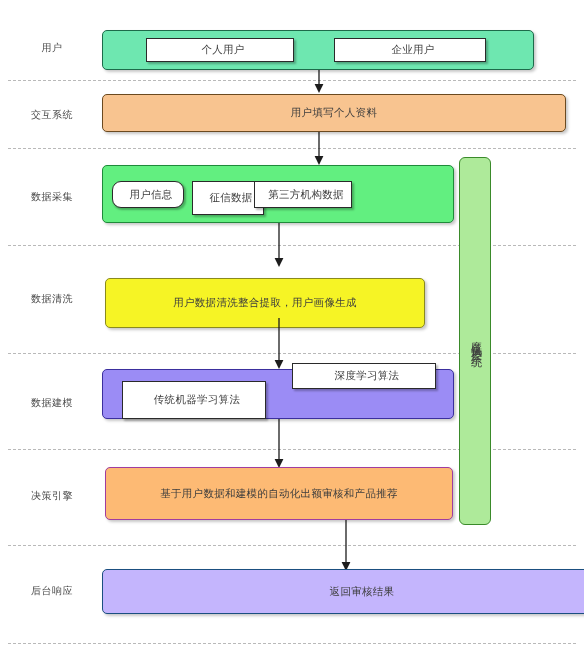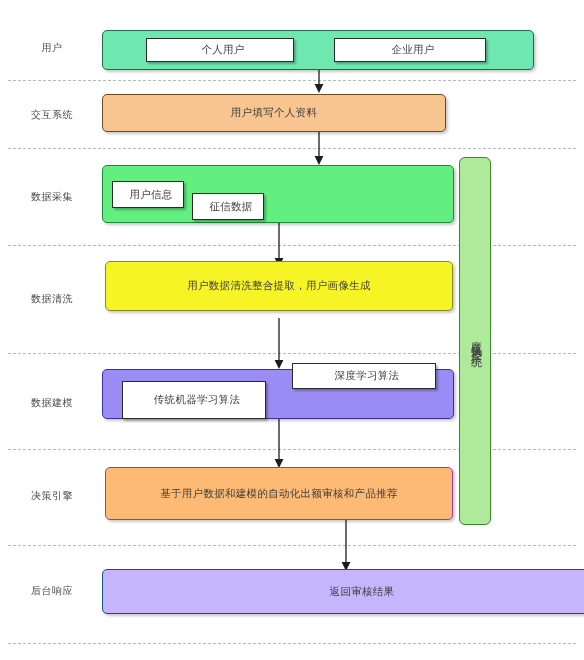--- a/index.html
+++ b/index.html
@@ -128,44 +128,47 @@
   </div>
   <div class="sub-box" style="left:334px; top:38px; width:152px; height:24px;">
     <span class="sub-text">企业用户</span>
   </div>
 
   <svg class="connector" style="left:310px; top:70px; width:18px; height:24px;" viewBox="0 0 18 24">
     <line x1="9" y1="0" x2="9" y2="17"></line>
     <polygon points="9,23 4.6,14 13.4,14"></polygon>
   </svg>
 
-  <div class="stage-box shadowed" style="left:102px; top:94px; width:344px; height:38px; background:#F8C490; border:1.4px solid #6b4a20;">
+  <div class="stage-box shadowed" style="left:102px; top:94px; width:464px; height:38px; background:#F8C490; border:1.4px solid #6b4a20;">
     <span class="stage-text">用户填写个人资料</span>
   </div>
 
   <svg class="connector" style="left:310px; top:132px; width:18px; height:34px;" viewBox="0 0 18 34">
     <line x1="9" y1="0" x2="9" y2="27"></line>
     <polygon points="9,33 4.6,24 13.4,24"></polygon>
   </svg>
 
   <div class="stage-box shadowed" style="left:102px; top:165px; width:352px; height:58px; background:#62EF80; border:1.4px solid #1f8a3a;"></div>
 
-  <div class="sub-box" style="left:112px; top:181px; width:72px; height:27px;">
+  <div class="sub-box" style="left:112px; top:181px; width:72px; height:27px;border-radius:9px;">
     <span class="sub-text">用户信息</span>
   </div>
-  <div class="sub-box" style="left:192px; top:181px; width:72px; height:27px;margin-top:12px;">
+  <div class="sub-box" style="left:192px; top:181px; width:72px; height:34px;">
     <span class="sub-text">征信数据</span>
+  </div>
+  <div class="sub-box" style="left:254px; top:181px; width:98px; height:27px;">
+    <span class="sub-text">第三方机构数据</span>
   </div>
 
   <svg class="connector" style="left:270px; top:223px; width:18px; height:45px;" viewBox="0 0 18 45">
     <line x1="9" y1="0" x2="9" y2="38"></line>
     <polygon points="9,44 4.6,35 13.4,35"></polygon>
   </svg>
 
-  <div class="stage-box shadowed" style="left:105px; top:261px; width:348px; height:50px; background:#F6F425; border:1.4px solid #8a8a1e;">
+  <div class="stage-box shadowed" style="left:105px; top:278px; width:320px; height:50px; background:#F6F425; border:1.4px solid #8a8a1e;">
     <span class="stage-text">用户数据清洗整合提取，用户画像生成</span>
   </div>
 
   <svg class="connector" style="left:270px; top:318px; width:18px; height:52px;" viewBox="0 0 18 52">
     <line x1="9" y1="0" x2="9" y2="45"></line>
     <polygon points="9,51 4.6,42 13.4,42"></polygon>
   </svg>
 
   <div class="stage-box shadowed" style="left:102px; top:369px; width:352px; height:50px; background:#9B8CF5; border:1.4px solid #3b2f9e;"></div>
 

